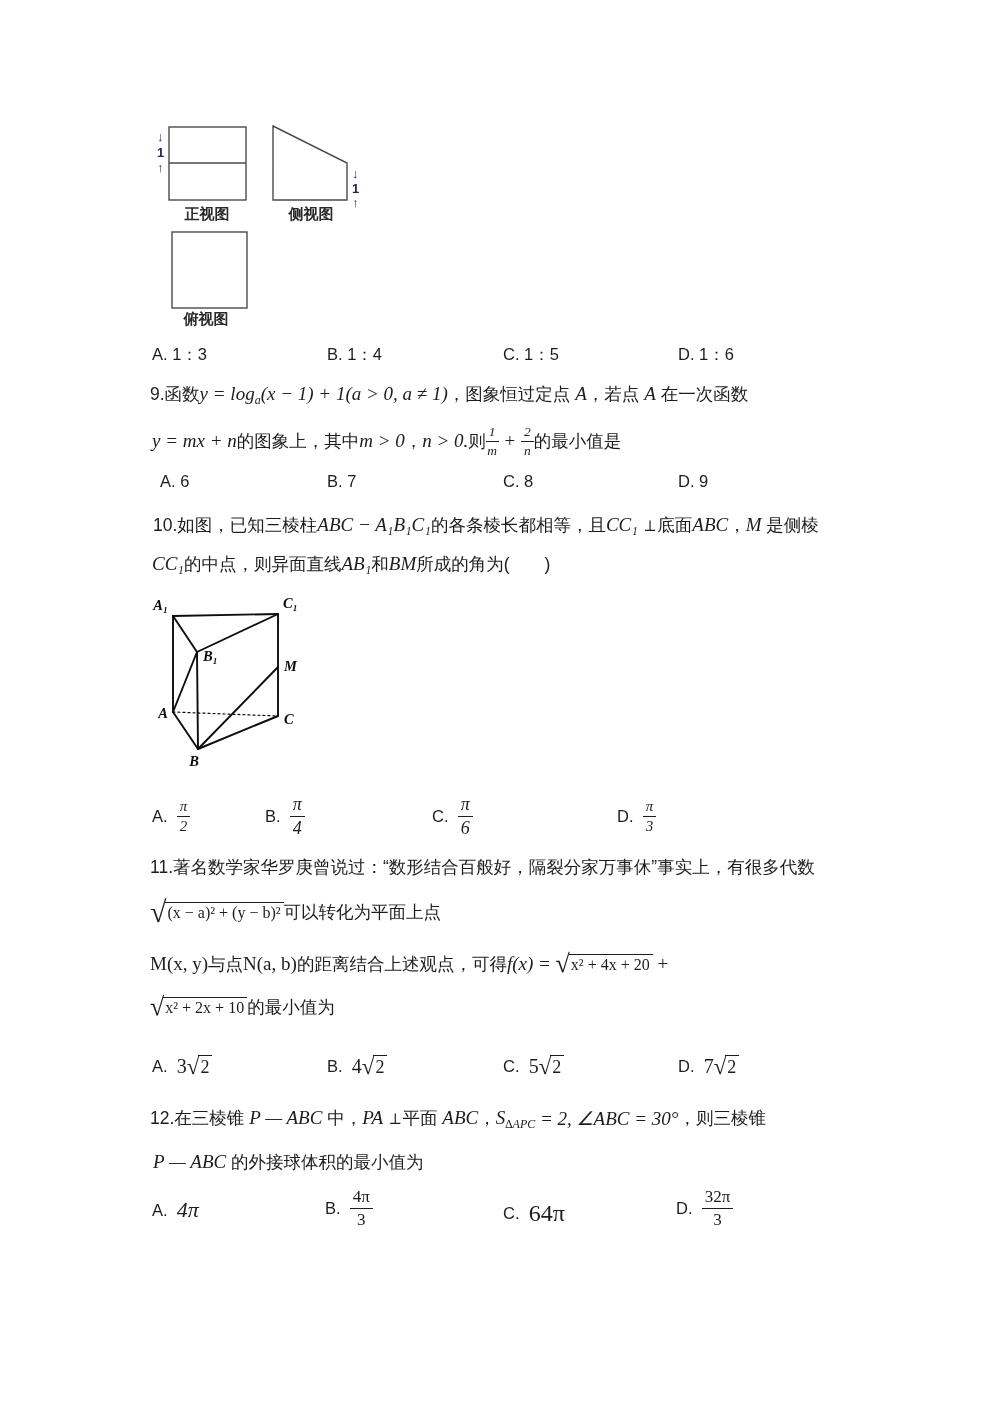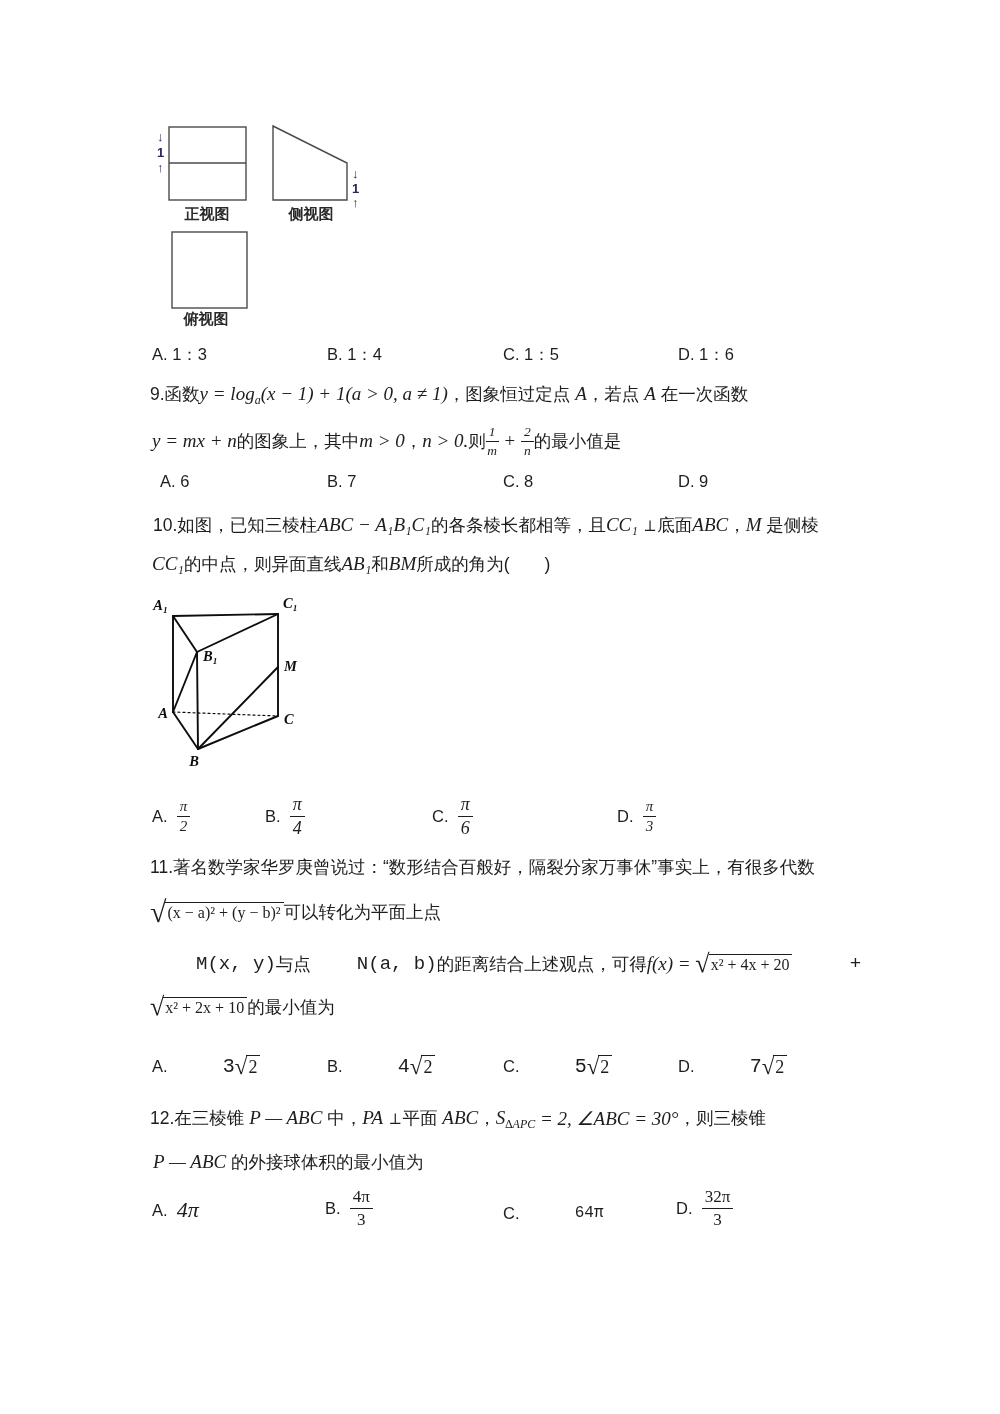--- a/index.html
+++ b/index.html
@@ -15,21 +15,21 @@
   .line{
     position:absolute;
     display:flex;
     align-items:center;
     white-space:pre;
   }
   .vc{align-items:center;}
   .line > span{white-space:pre;}
   .cjk{font-size:17.5px; font-family:"Liberation Sans", sans-serif;}
   .mt{font-size:19px; font-family:"Liberation Serif", serif; font-style:italic;}
-  .rm{font-size:19px; font-family:Liberation Mono, monospace; font-style:normal;margin-left:46px;}
+  .rm{font-size:19px; font-family:Liberation Serif, serif; font-style:normal;}
   .msub{
     font-size:12px; font-family:"Liberation Serif", serif; font-style:italic;
     position:relative; top:6px;
   }
   .ol{font-size:16.5px;}
   
   .fr{
     display:inline-flex; flex-direction:column; align-items:center;
     font-family:"Liberation Serif", serif; line-height:1.12; text-align:center;
   }
@@ -165,20 +165,20 @@
     <span class="mt">P — ABC</span><span class="cjk"> 的外接球体积的最小值为</span>
   </div>
 
   <div class="line" style="left:152px;top:1197px;height:26px">
     <span class="ol">A.  </span><span class="mt" style="font-size:22px">4π</span>
   </div>
   <div class="line vc" style="left:325px;top:1183px;height:50px">
     <span class="ol">B.  </span><span class="fr fr-rm"><span class="nu">4π</span><span class="de">3</span></span>
   </div>
   <div class="line" style="left:503px;top:1200px;height:26px">
-    <span class="ol">C.  </span><span class="rm" style="font-size:16px">64π</span>
+    <span class="ol">C.  </span><span class="rm" style="font-size:24px">64π</span>
   </div>
   <div class="line vc" style="left:676px;top:1183px;height:50px">
     <span class="ol">D.  </span><span class="fr fr-rm"><span class="nu">32π</span><span class="de">3</span></span>
   </div>
 
 
 </div>
 
 </body></html>

